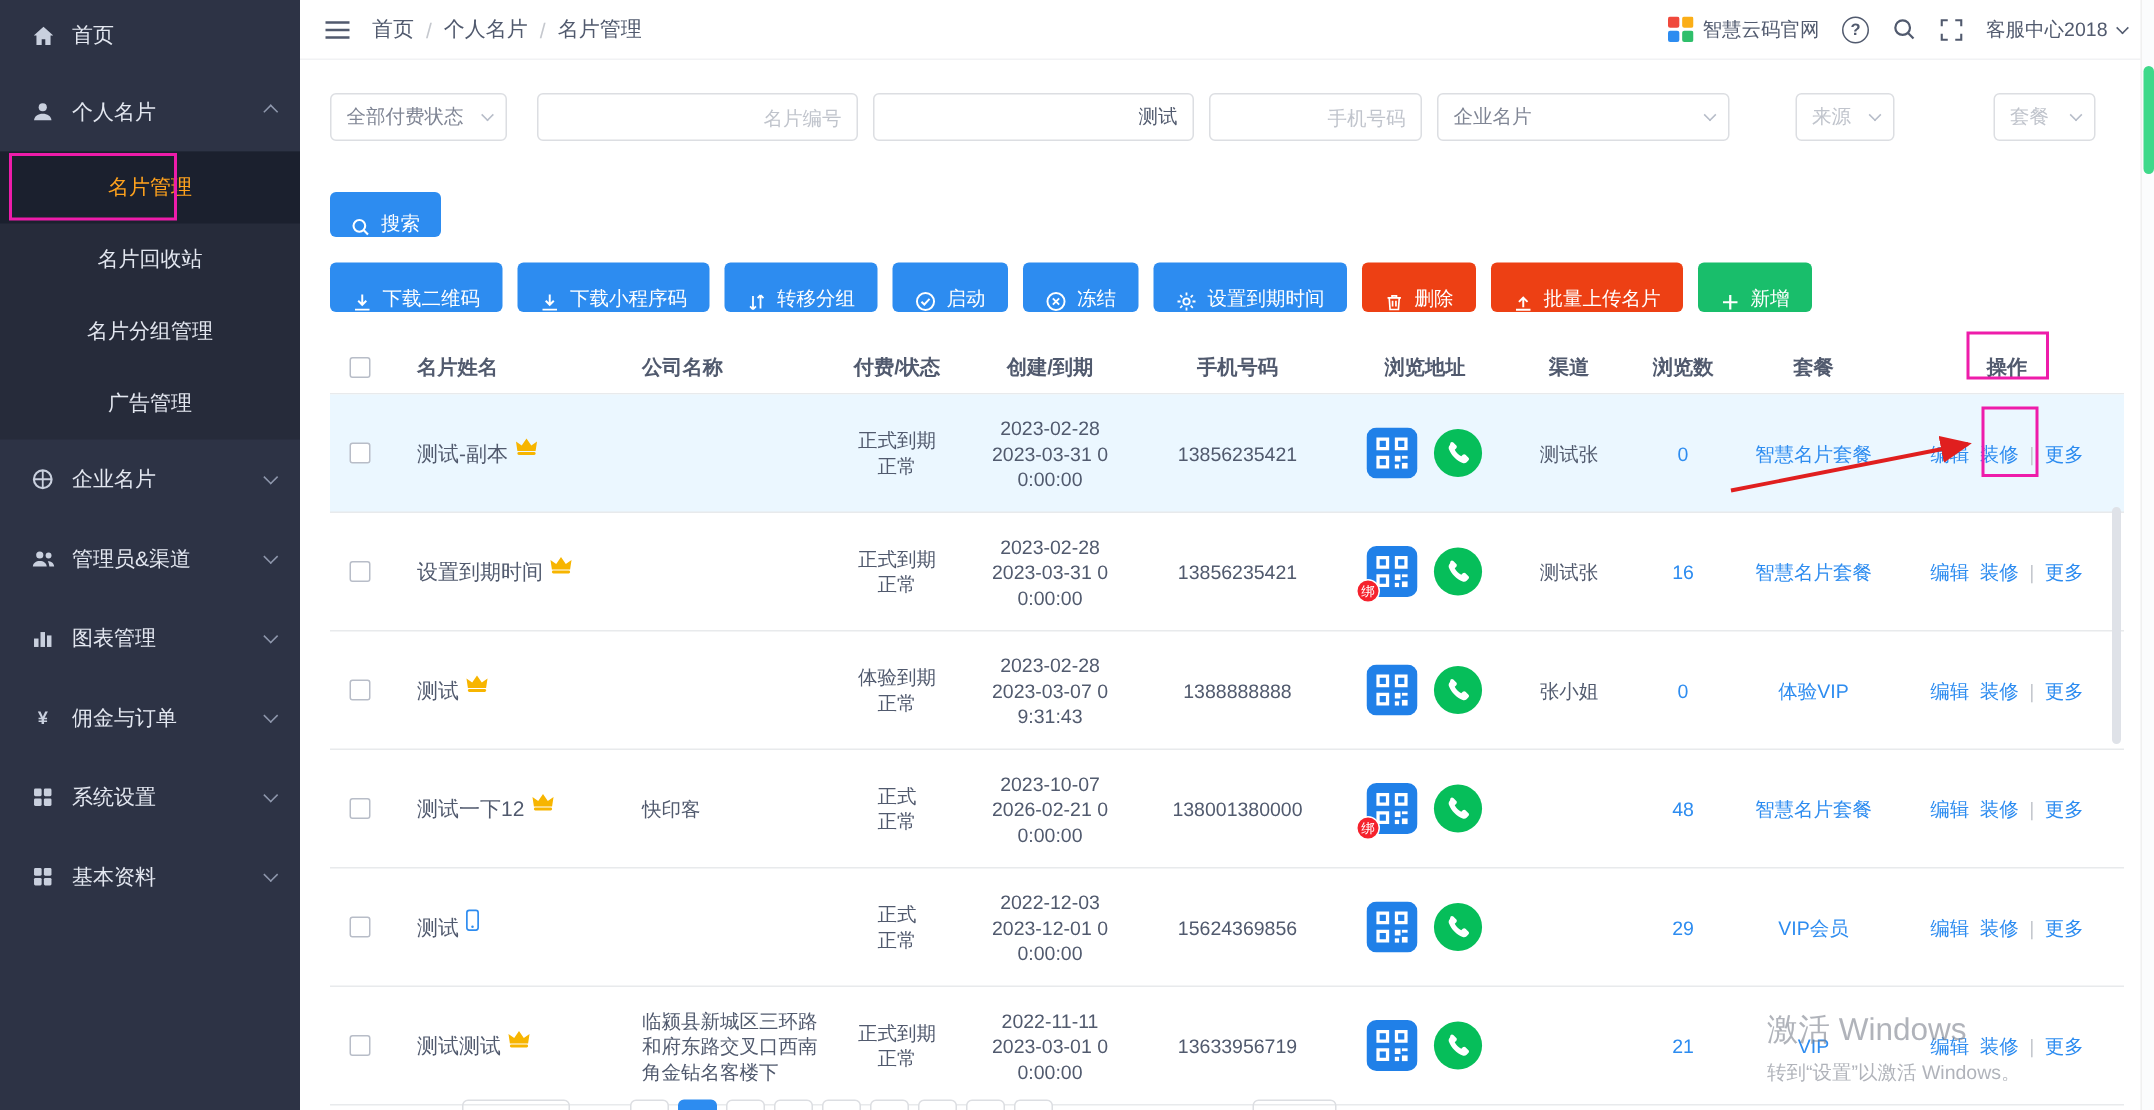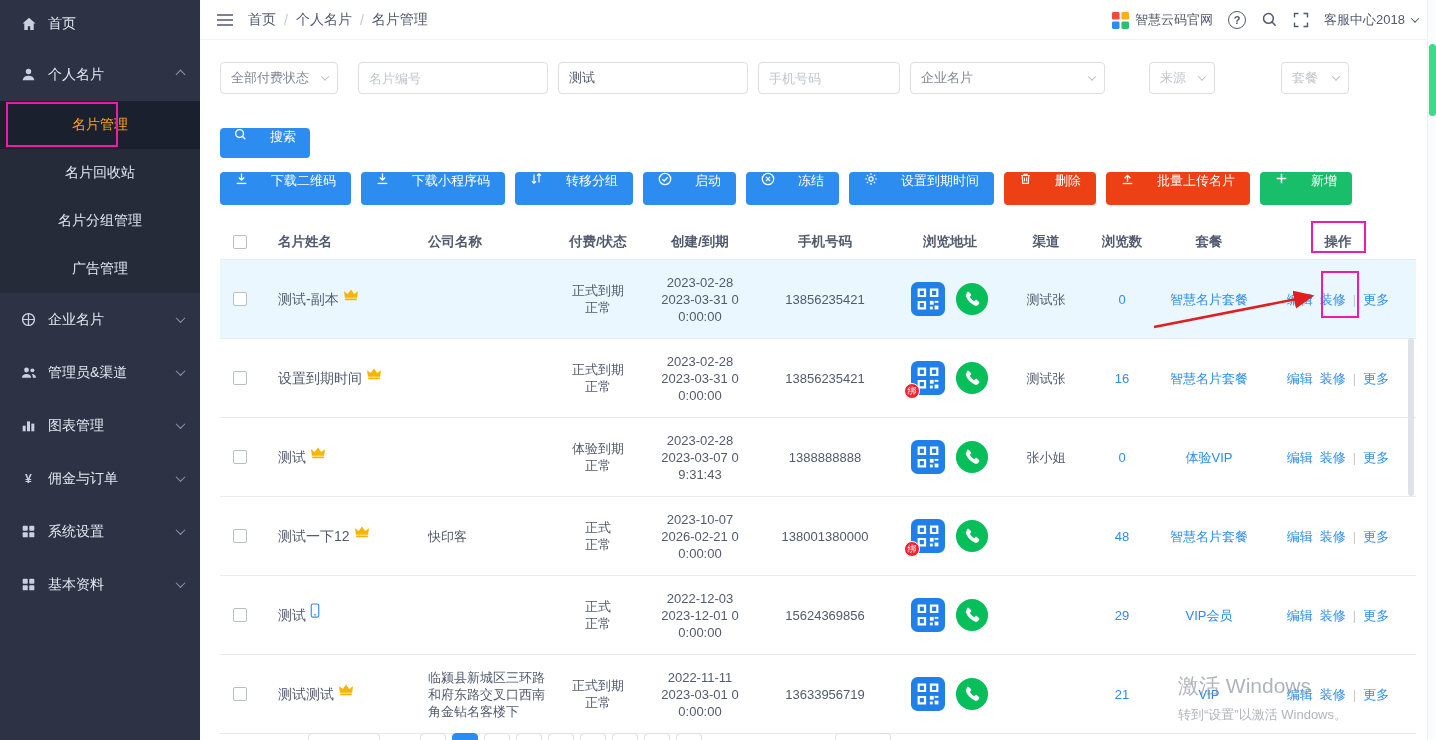--- a/index.html
+++ b/index.html
@@ -26,44 +26,44 @@
 
   
   .main{flex:1;display:flex;flex-direction:column;position:relative;overflow:hidden;}
   .topbar{height:40px;display:flex;align-items:center;padding:0 18px 0 16px;gap:14px;
     border-bottom:1px solid #f1f2f4;background:#fff;flex-shrink:0;}
   .hamburger{display:inline-flex;cursor:pointer;}
   .breadcrumb{display:flex;align-items:center;gap:8px;font-size:14px;color:#515a6e;}
   .bc-item{cursor:pointer;}
   .bc-sep{color:#c5c8ce;}
   .topbar-right{margin-left:auto;display:flex;align-items:center;gap:15px;}
-  .site-link{display:flex;align-items:flex-end;gap:6px;font-size:13px;color:#515a6e;cursor:pointer;}
+  .site-link{display:flex;align-items:flex-start;gap:6px;font-size:13px;color:#515a6e;cursor:pointer;}
   .icon-btn{display:inline-flex;align-items:center;justify-content:center;cursor:pointer;color:#515a6e;}
   .help-circle{width:18px;height:18px;border:1.5px solid #515a6e;border-radius:50%;
     font-size:11px;font-weight:bold;display:inline-flex;align-items:center;justify-content:center;}
   .user-menu{display:flex;align-items:center;gap:7px;font-size:13px;color:#515a6e;cursor:pointer;}
   .user-menu .chev{color:#515a6e;width:6px;height:6px;}
 
   .content{flex:1;padding:22px 20px 0 20px;position:relative;background:#fff;}
 
   
   .filters{display:flex;align-items:center;gap:10px;}
   .select,.input{height:32px;border:1px solid #dcdee2;border-radius:4px;background:#fff;
-    font-size:13px;color:#515a6e;}
+    font-size:13px;color:#515a6e;text-align:right;}
   .select{display:flex;align-items:center;justify-content:space-between;padding:0 9px 0 10px;cursor:pointer;}
   .select .val{color:#808695;}
   .select.muted .val{color:#c0c4cc;}
   .select .caret{color:#b6bcc8;margin-left:6px;width:6px;height:6px;}
   .input{padding:0 10px;outline:none;}
   .input::placeholder{color:#c0c4cc;}
-  .w118{width:118px}.w190{width:190px}.w142{width:142px}.w195{width:195px}.w66{width:66px}.w68{width:68px}
+  .w118{width:118px}.w190{width:214px}.w142{width:142px}.w195{width:195px}.w66{width:66px}.w68{width:68px}
   .ml10{margin-left:10px}.ml34{margin-left:34px}.ml56{margin-left:56px}
 
   
-  .btn{display:inline-flex;align-items:flex-start;gap:23px;border:none;border-radius:4px;height:33px;
+  .btn{display:inline-flex;align-items:flex-end;gap:7px;border:none;border-radius:4px;height:33px;
     padding:0 15px;font-size:13px;color:#fff;cursor:pointer;
     font-family:"Liberation Sans","DejaVu Sans",sans-serif;}
   .btn-blue{background:var(--c-primary,#2d8cf0);}
   .btn-red{background:var(--c-danger,#ed4014);}
   .btn-green{background:var(--c-success,#19be6b);}
   .search-btn{height:30px;margin-top:34px;padding:0 14px;}
   .action-row{display:flex;align-items:center;gap:10px;margin-top:14px;}
   .btn-icon{display:inline-flex;}
 
   

